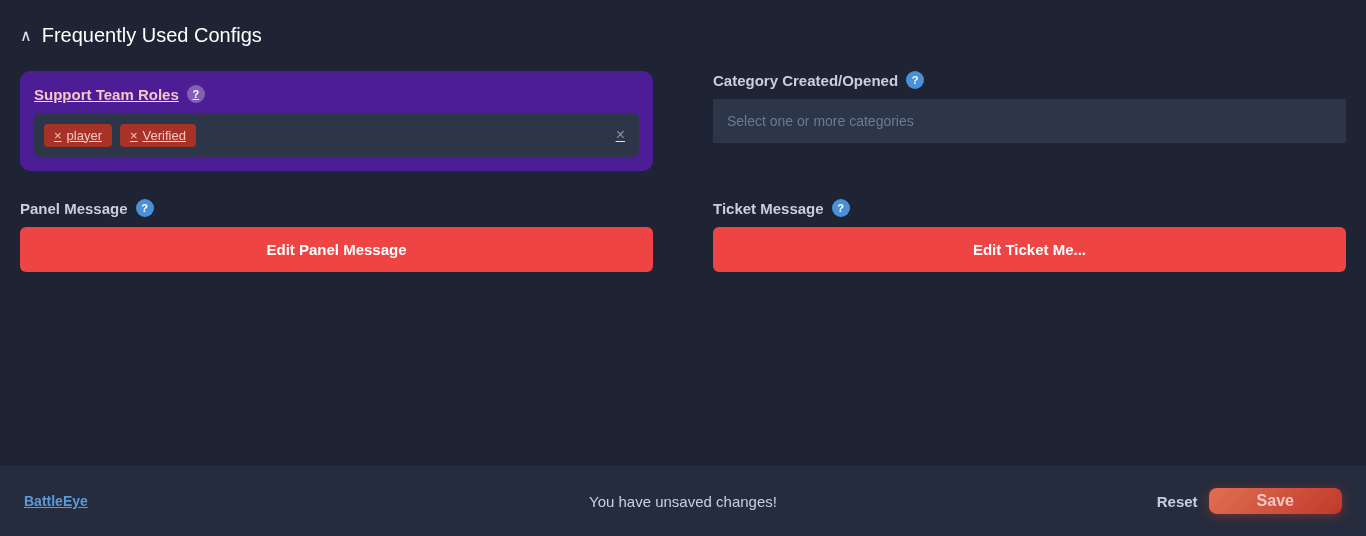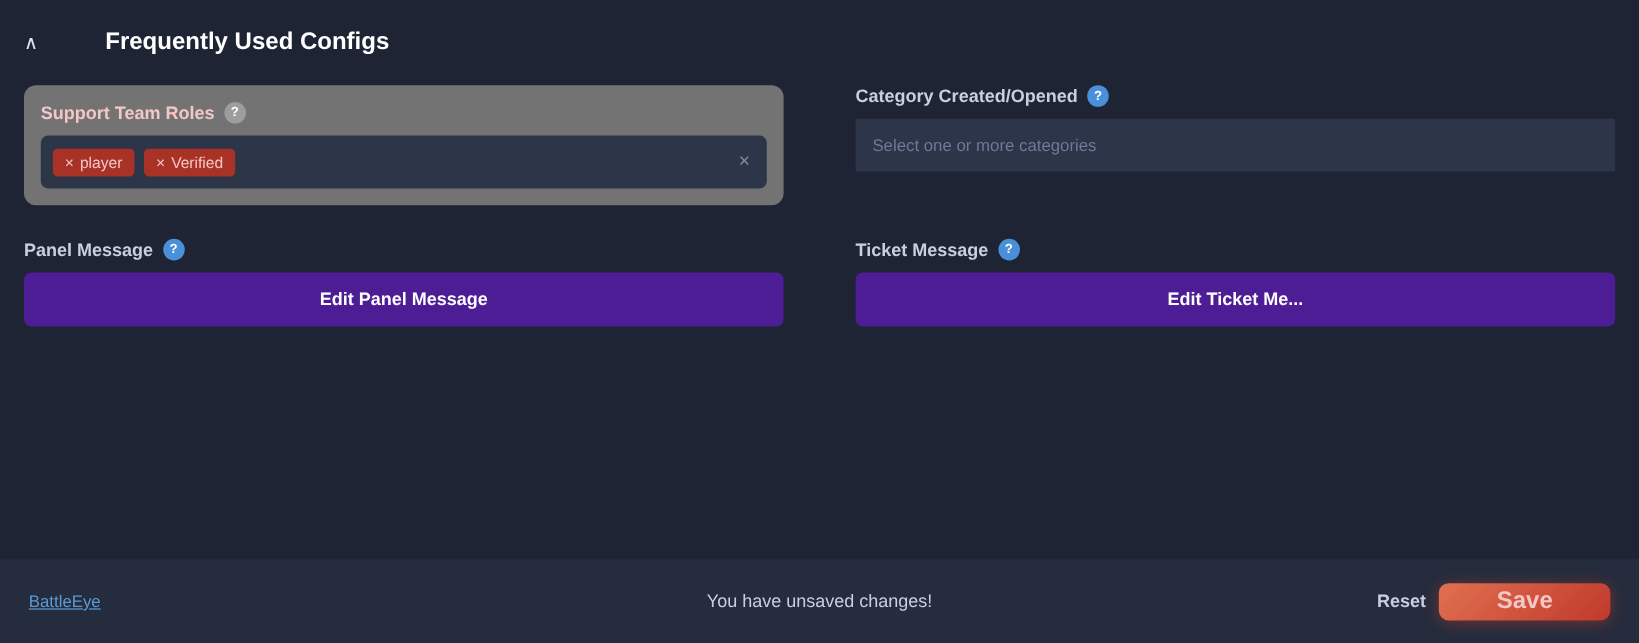--- a/index.html
+++ b/index.html
@@ -25,23 +25,22 @@
       margin-bottom: 24px;
     }
 
     .chevron-icon {
       font-size: 16px;
       color: #e0e4ef;
     }
 
     .section-title {
       font-size: 20px;
-      font-weight: 700;
+      font-weight: 400;
       color: #ffffff;
-      margin-left: 46px;
     }
 
     .form-grid {
       display: grid;
       grid-template-columns: 1fr 1fr;
       gap: 28px 60px;
     }
 
     .form-field {
       display: flex;
@@ -67,24 +66,25 @@
       border-radius: 50%;
       background-color: #4a90d9;
       color: white;
       font-size: 11px;
       font-weight: bold;
       cursor: pointer;
     }
 
     
     .highlighted-field {
-      background-color: #737373;
+      background-color: #4c1d95;
       border-radius: 10px;
       padding: 14px;
       position: relative;
+      text-decoration: underline;
     }
 
     .highlighted-field .field-label {
       color: #f5c6c6;
     }
 
     .highlighted-field .help-icon {
       background-color: rgba(255,255,255,0.3);
     }
 
@@ -133,21 +133,21 @@
       background-color: #2d3548;
       border-radius: 1px;
       padding: 8px 14px;
       min-height: 44px;
       color: #6b7a99;
       font-size: 14px;
     }
 
     
     .edit-button {
-      background-color: #4c1d95;
+      background-color: #ef4444;
       color: white;
       border: none;
       border-radius: 6px;
       padding: 14px 20px;
       font-size: 15px;
       font-weight: 600;
       cursor: pointer;
       text-align: center;
       width: 100%;
     }
@@ -162,20 +162,21 @@
       background-color: #252c3d;
       display: flex;
       align-items: center;
       padding: 0 24px;
     }
 
     .bottom-bar-left {
       flex: 1;
       display: flex;
       align-items: flex-start;
+      font-weight: bold;
     }
 
     .battleye-link {
       color: #5b9bd5;
       font-size: 14px;
       cursor: pointer;
       text-decoration: underline;
     }
 
     .bottom-bar-center {
@@ -207,21 +208,21 @@
       font-weight: 600;
       cursor: pointer;
     }
 
     .save-button {
       background: linear-gradient(135deg, #e07050, #c0392b);
       color: #f5c6c6;
       border: none;
       border-radius: 8px;
       padding: 4px 48px;
-      font-size: 20px;
+      font-size: 16px;
       font-weight: 600;
       cursor: pointer;
       box-shadow: 0 2px 12px rgba(192, 57, 43, 0.5);
     }
   </style>
 </head>
 <body>
 
 <div class="main-content">
 

